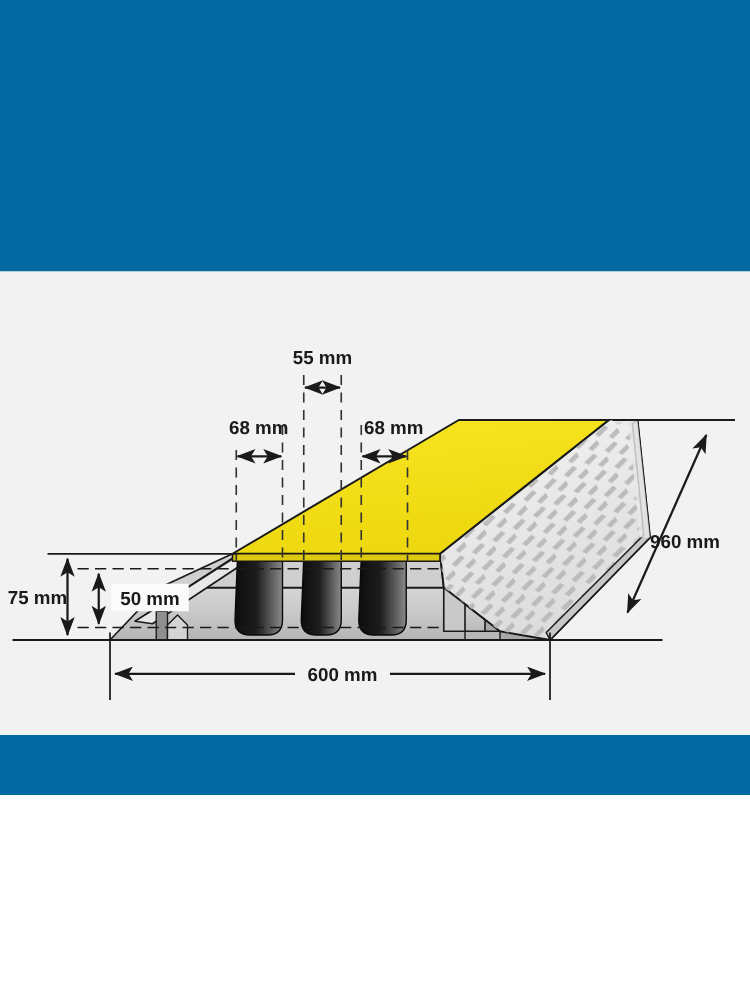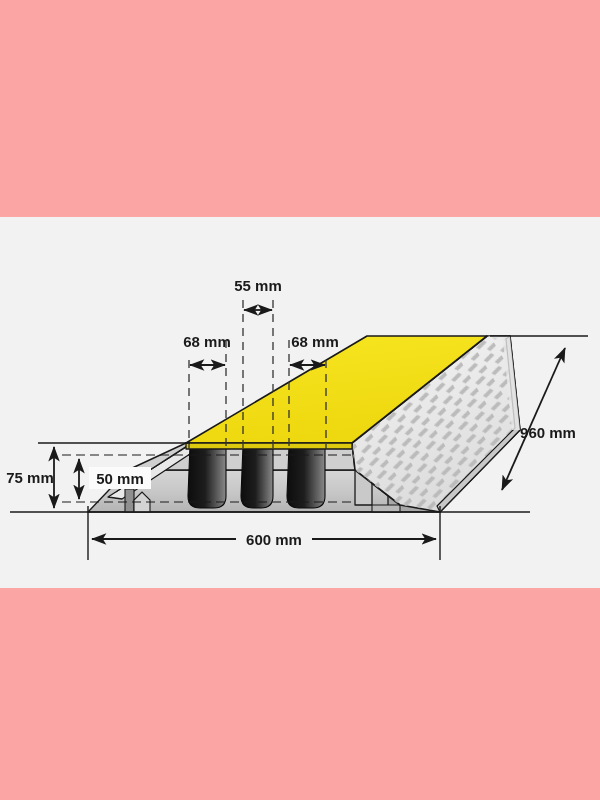--- a/index.html
+++ b/index.html
@@ -9,22 +9,22 @@
   }
   body {
     width: 600px;
     height: 800px;
     font-family: "Liberation Sans", sans-serif;
     overflow: hidden;
   }
   #stage {
     position: relative;
     width: 600px;
-    height: 800px;
-    background: #fca5a5;
+    height: 636px;
+    background: #0369a1;
   }
   #diagram-band {
     position: absolute;
     left: 0;
     top: 217px;
     width: 600px;
     height: 371px;
     background: #f2f2f2;
   }
   #drawing {

